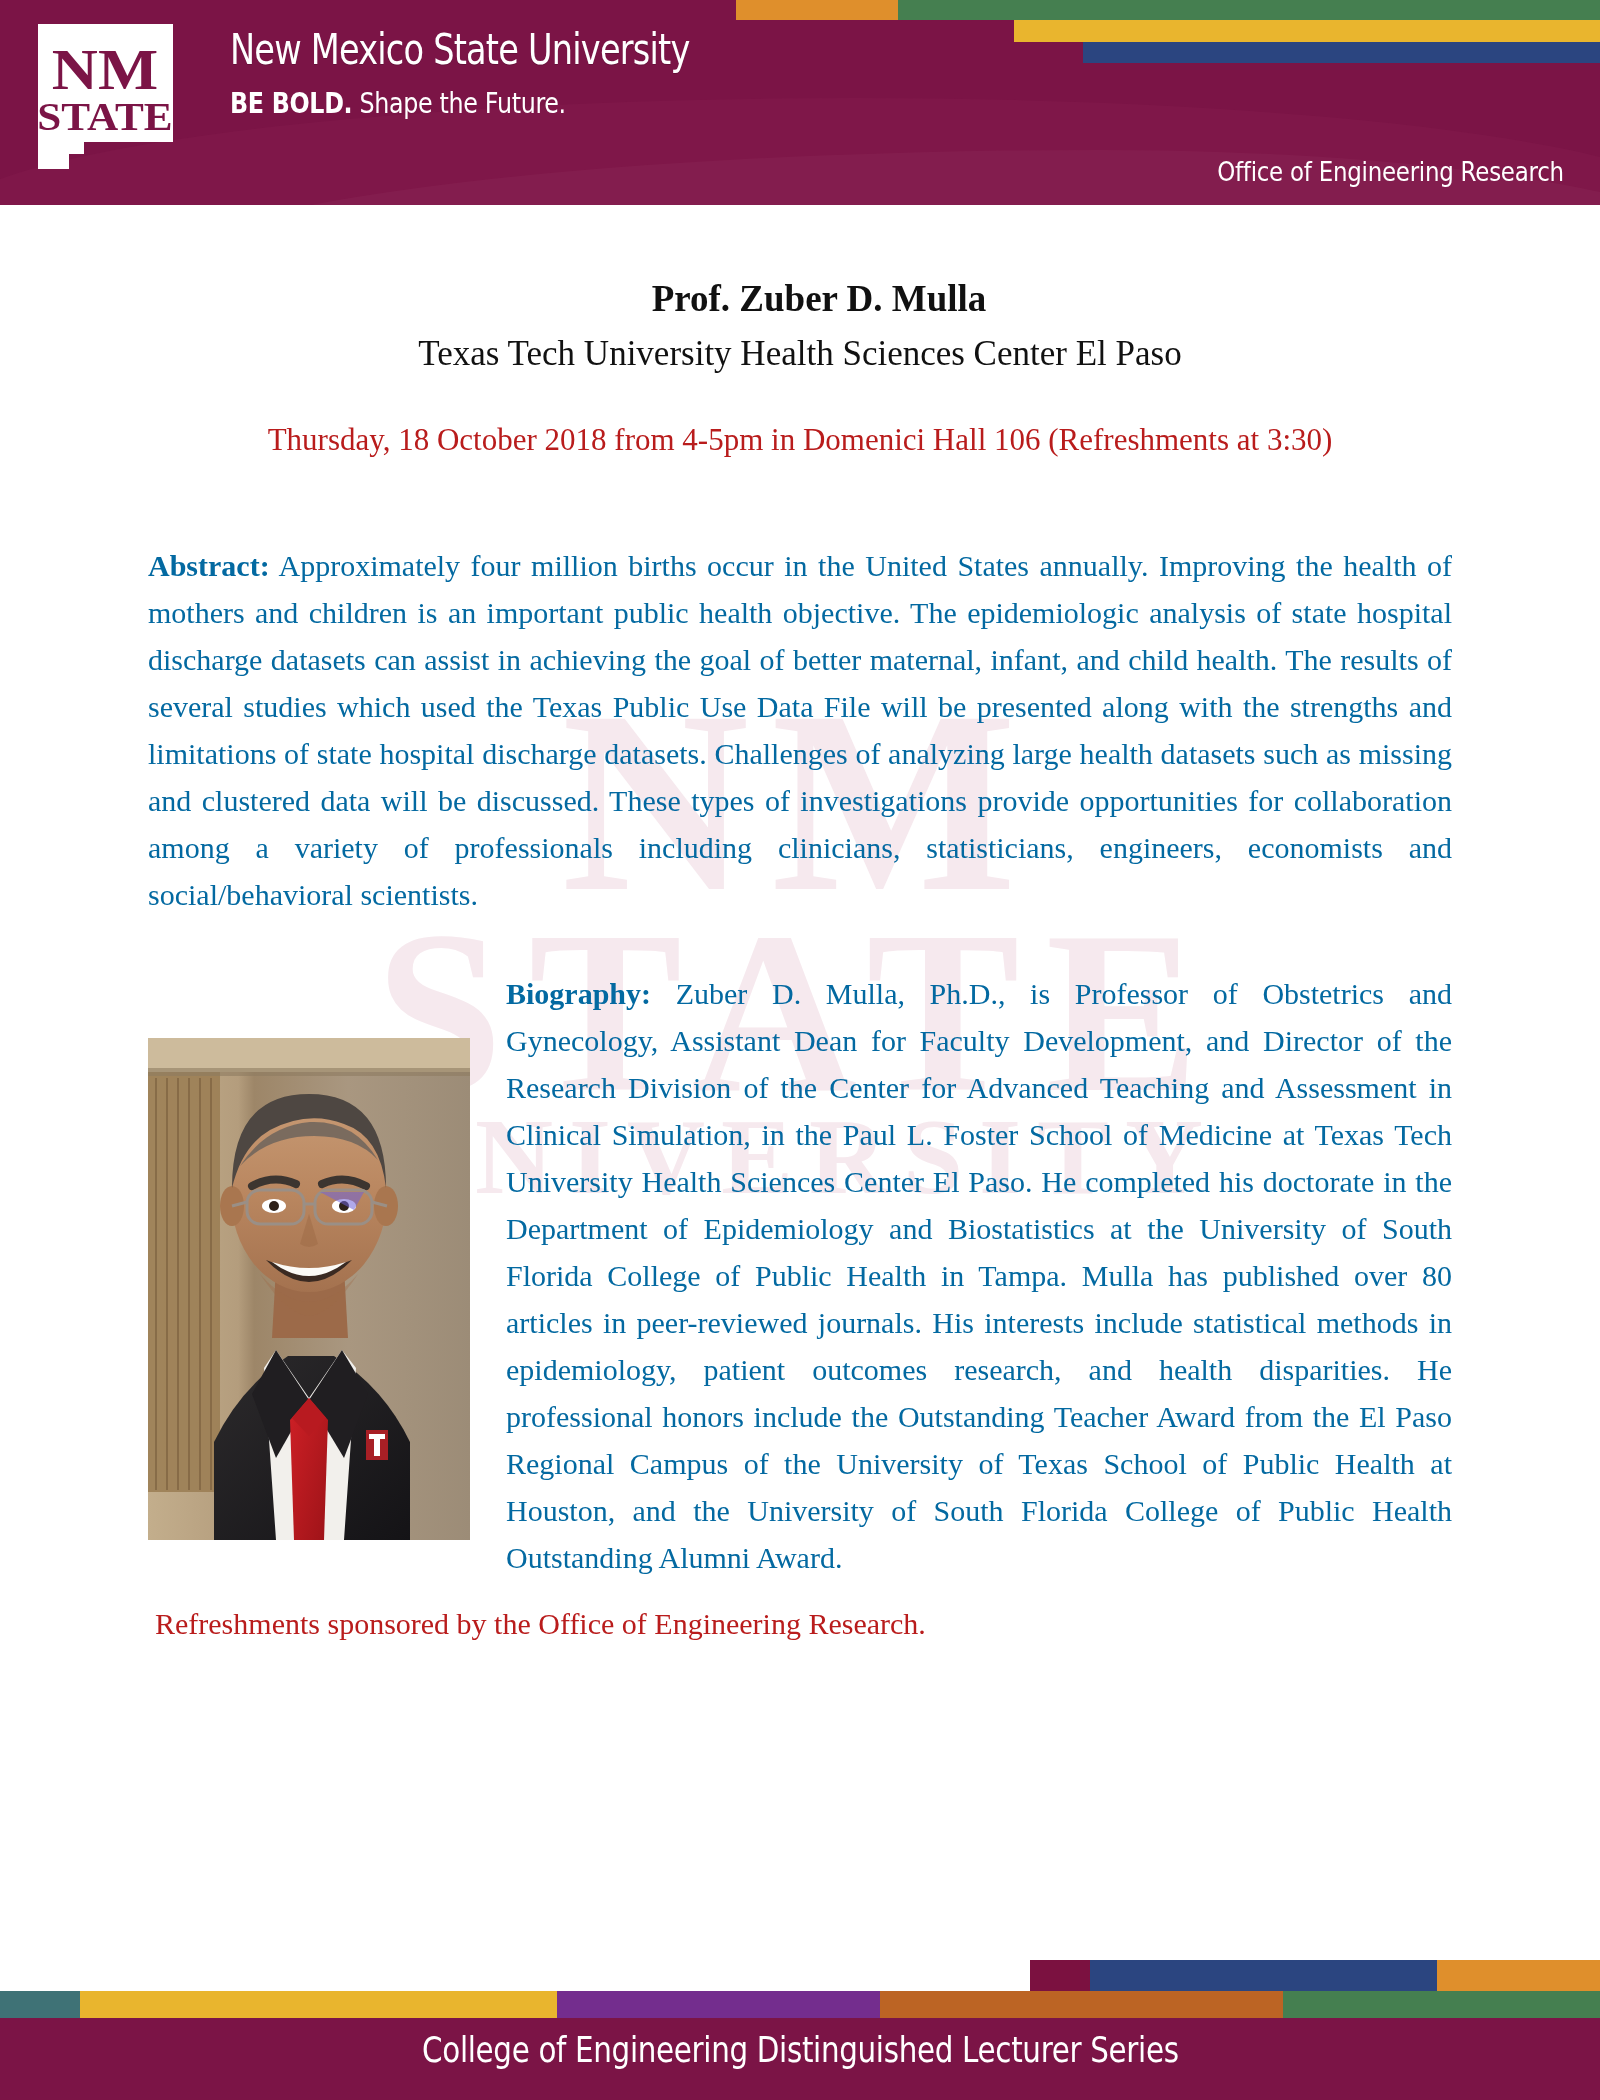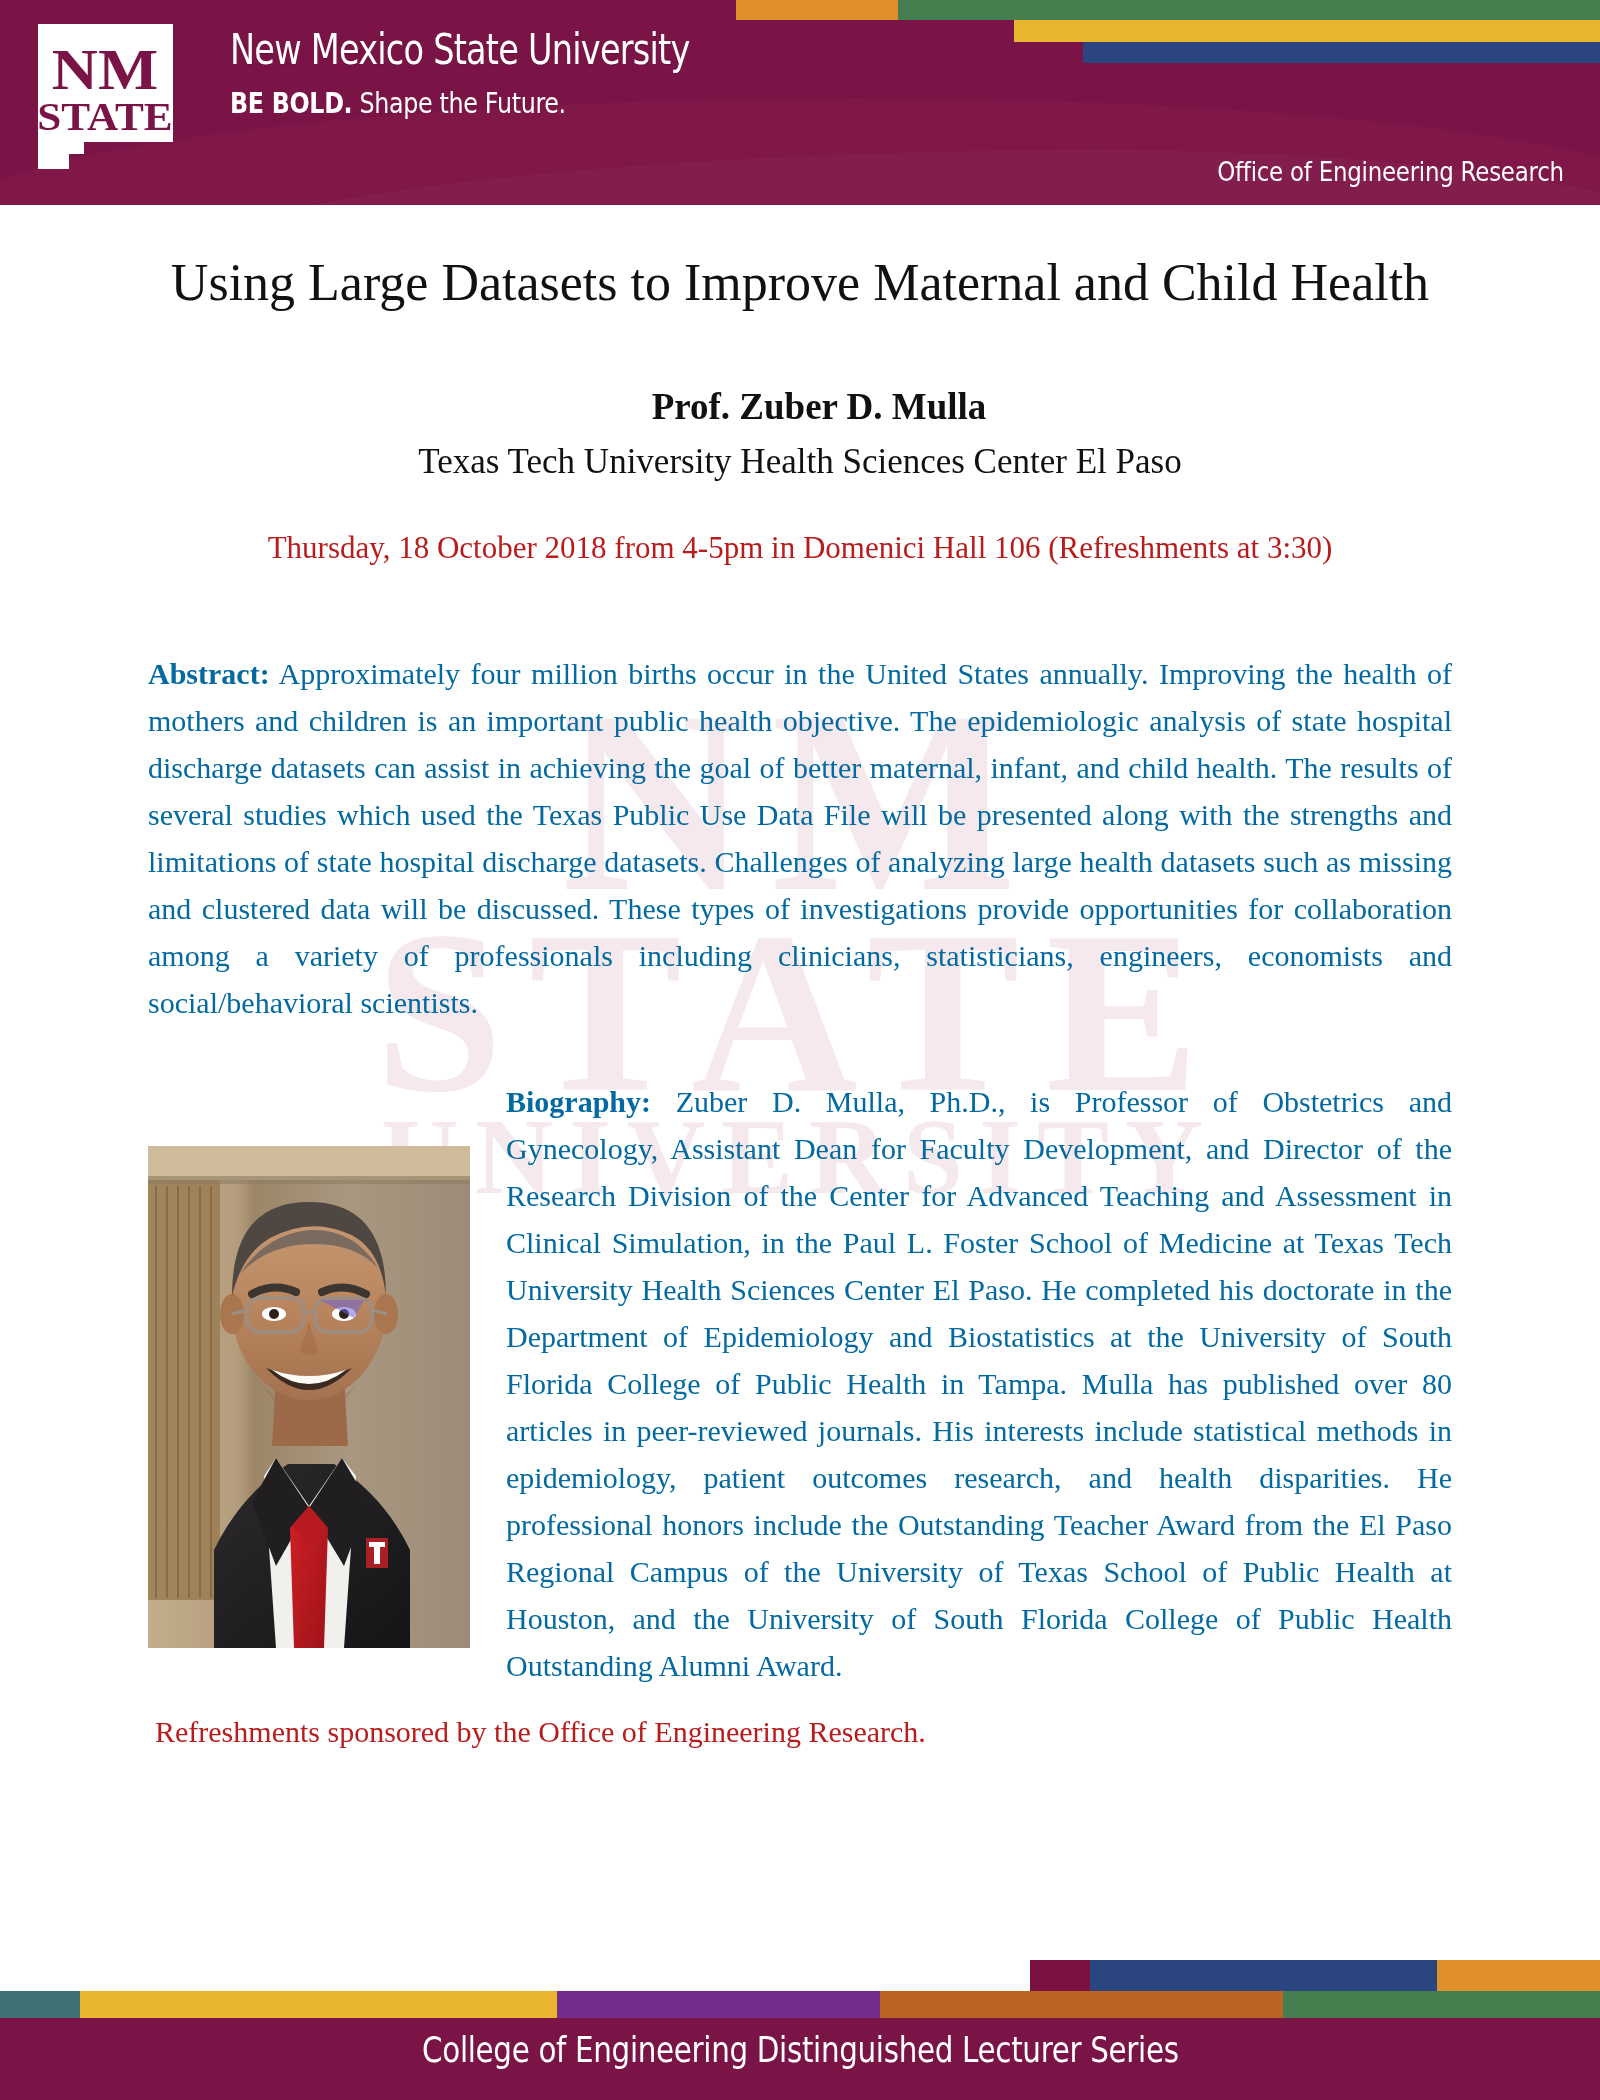--- a/index.html
+++ b/index.html
@@ -261,21 +261,20 @@
 
 <div id="top-bars">
     <div class="tbar" style="left: 736px; top: 0px; width: 162px; height: 20px; background: rgb(223, 143, 44);"></div>
     <div class="tbar" style="left: 898px; top: 0px; width: 702px; height: 20px; background: rgb(69, 127, 80);"></div>
     <div class="tbar" style="left: 1014px; top: 20px; width: 586px; height: 22px; background: rgb(233, 181, 46);"></div>
     <div class="tbar" style="left: 1083px; top: 42px; width: 517px; height: 21px; background: rgb(43, 69, 128);"></div>
   </div>
 
 <div id="doc">
 
-  <h1 id="talk-title">Using Large Datasets to Improve Maternal and Child Health</h1>
 
   <div id="speaker-name">Prof. Zuber D. Mulla</div>
   <div id="speaker-affil">Texas Tech University Health Sciences Center El Paso</div>
   <div id="event-when">Thursday, 18 October 2018 from 4-5pm in Domenici Hall 106 (Refreshments at 3:30)</div>
 
   <div id="abstract-block" class="para">
     <span class="lead">Abstract:</span><span> Approximately four million births occur in the United States annually. Improving the health of mothers and children is an important public health objective. The epidemiologic analysis of state hospital discharge datasets can assist in achieving the goal of better maternal, infant, and child health. The results of several studies which used the Texas Public Use Data File will be presented along with the strengths and limitations of state hospital discharge datasets. Challenges of analyzing large health datasets such as missing and clustered data will be discussed. These types of investigations provide opportunities for collaboration among a variety of professionals including clinicians, statisticians, engineers, economists and social/behavioral scientists.</span>
   </div>
 
   <div id="bio-block" class="para">

